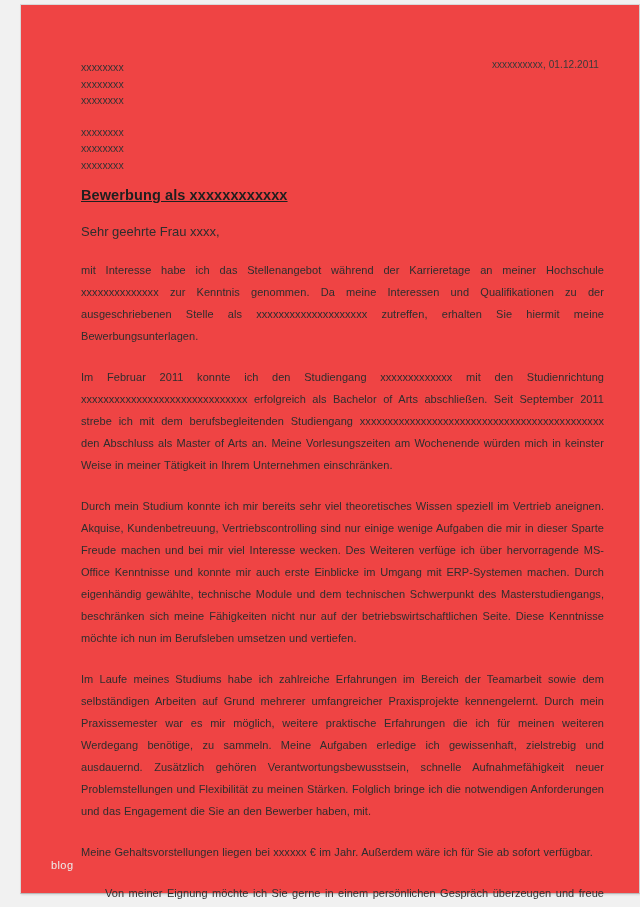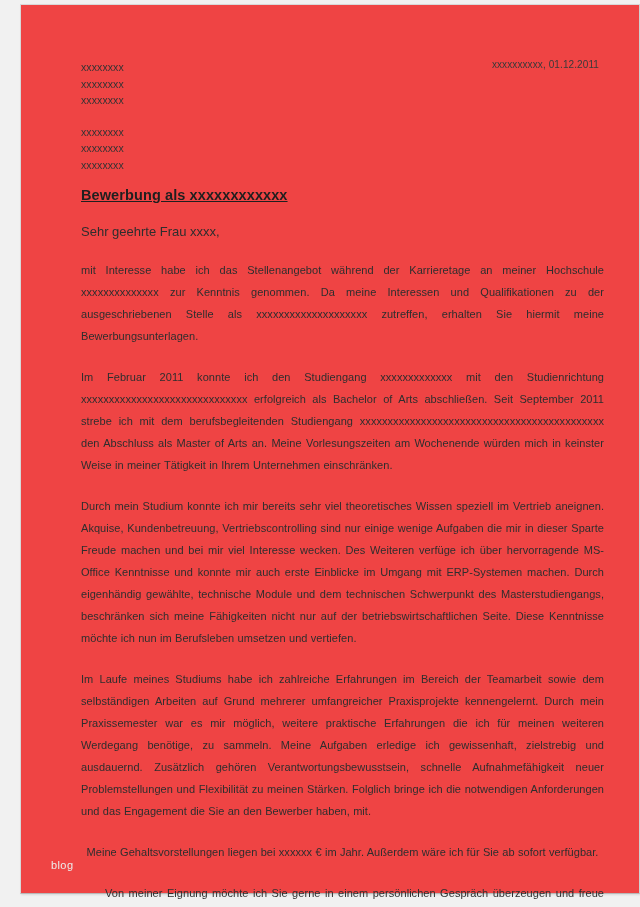--- a/index.html
+++ b/index.html
@@ -111,21 +111,21 @@
     color: #2e2e2e;
     margin: 0 0 19px 0;
     letter-spacing: 0.05px;
     word-spacing: 0.2px;
   }
   .para:last-child {
     margin-bottom: 0;
     margin-left: 24px;
   }
   .para.no-justify {
-    text-align: center;
+    text-align: left;
   }
 
   
   .watermark {
     position: absolute;
     left: 30px;
     bottom: 22px;
     font-size: 11px;
     color: #ececec;
     letter-spacing: 0.4px;

